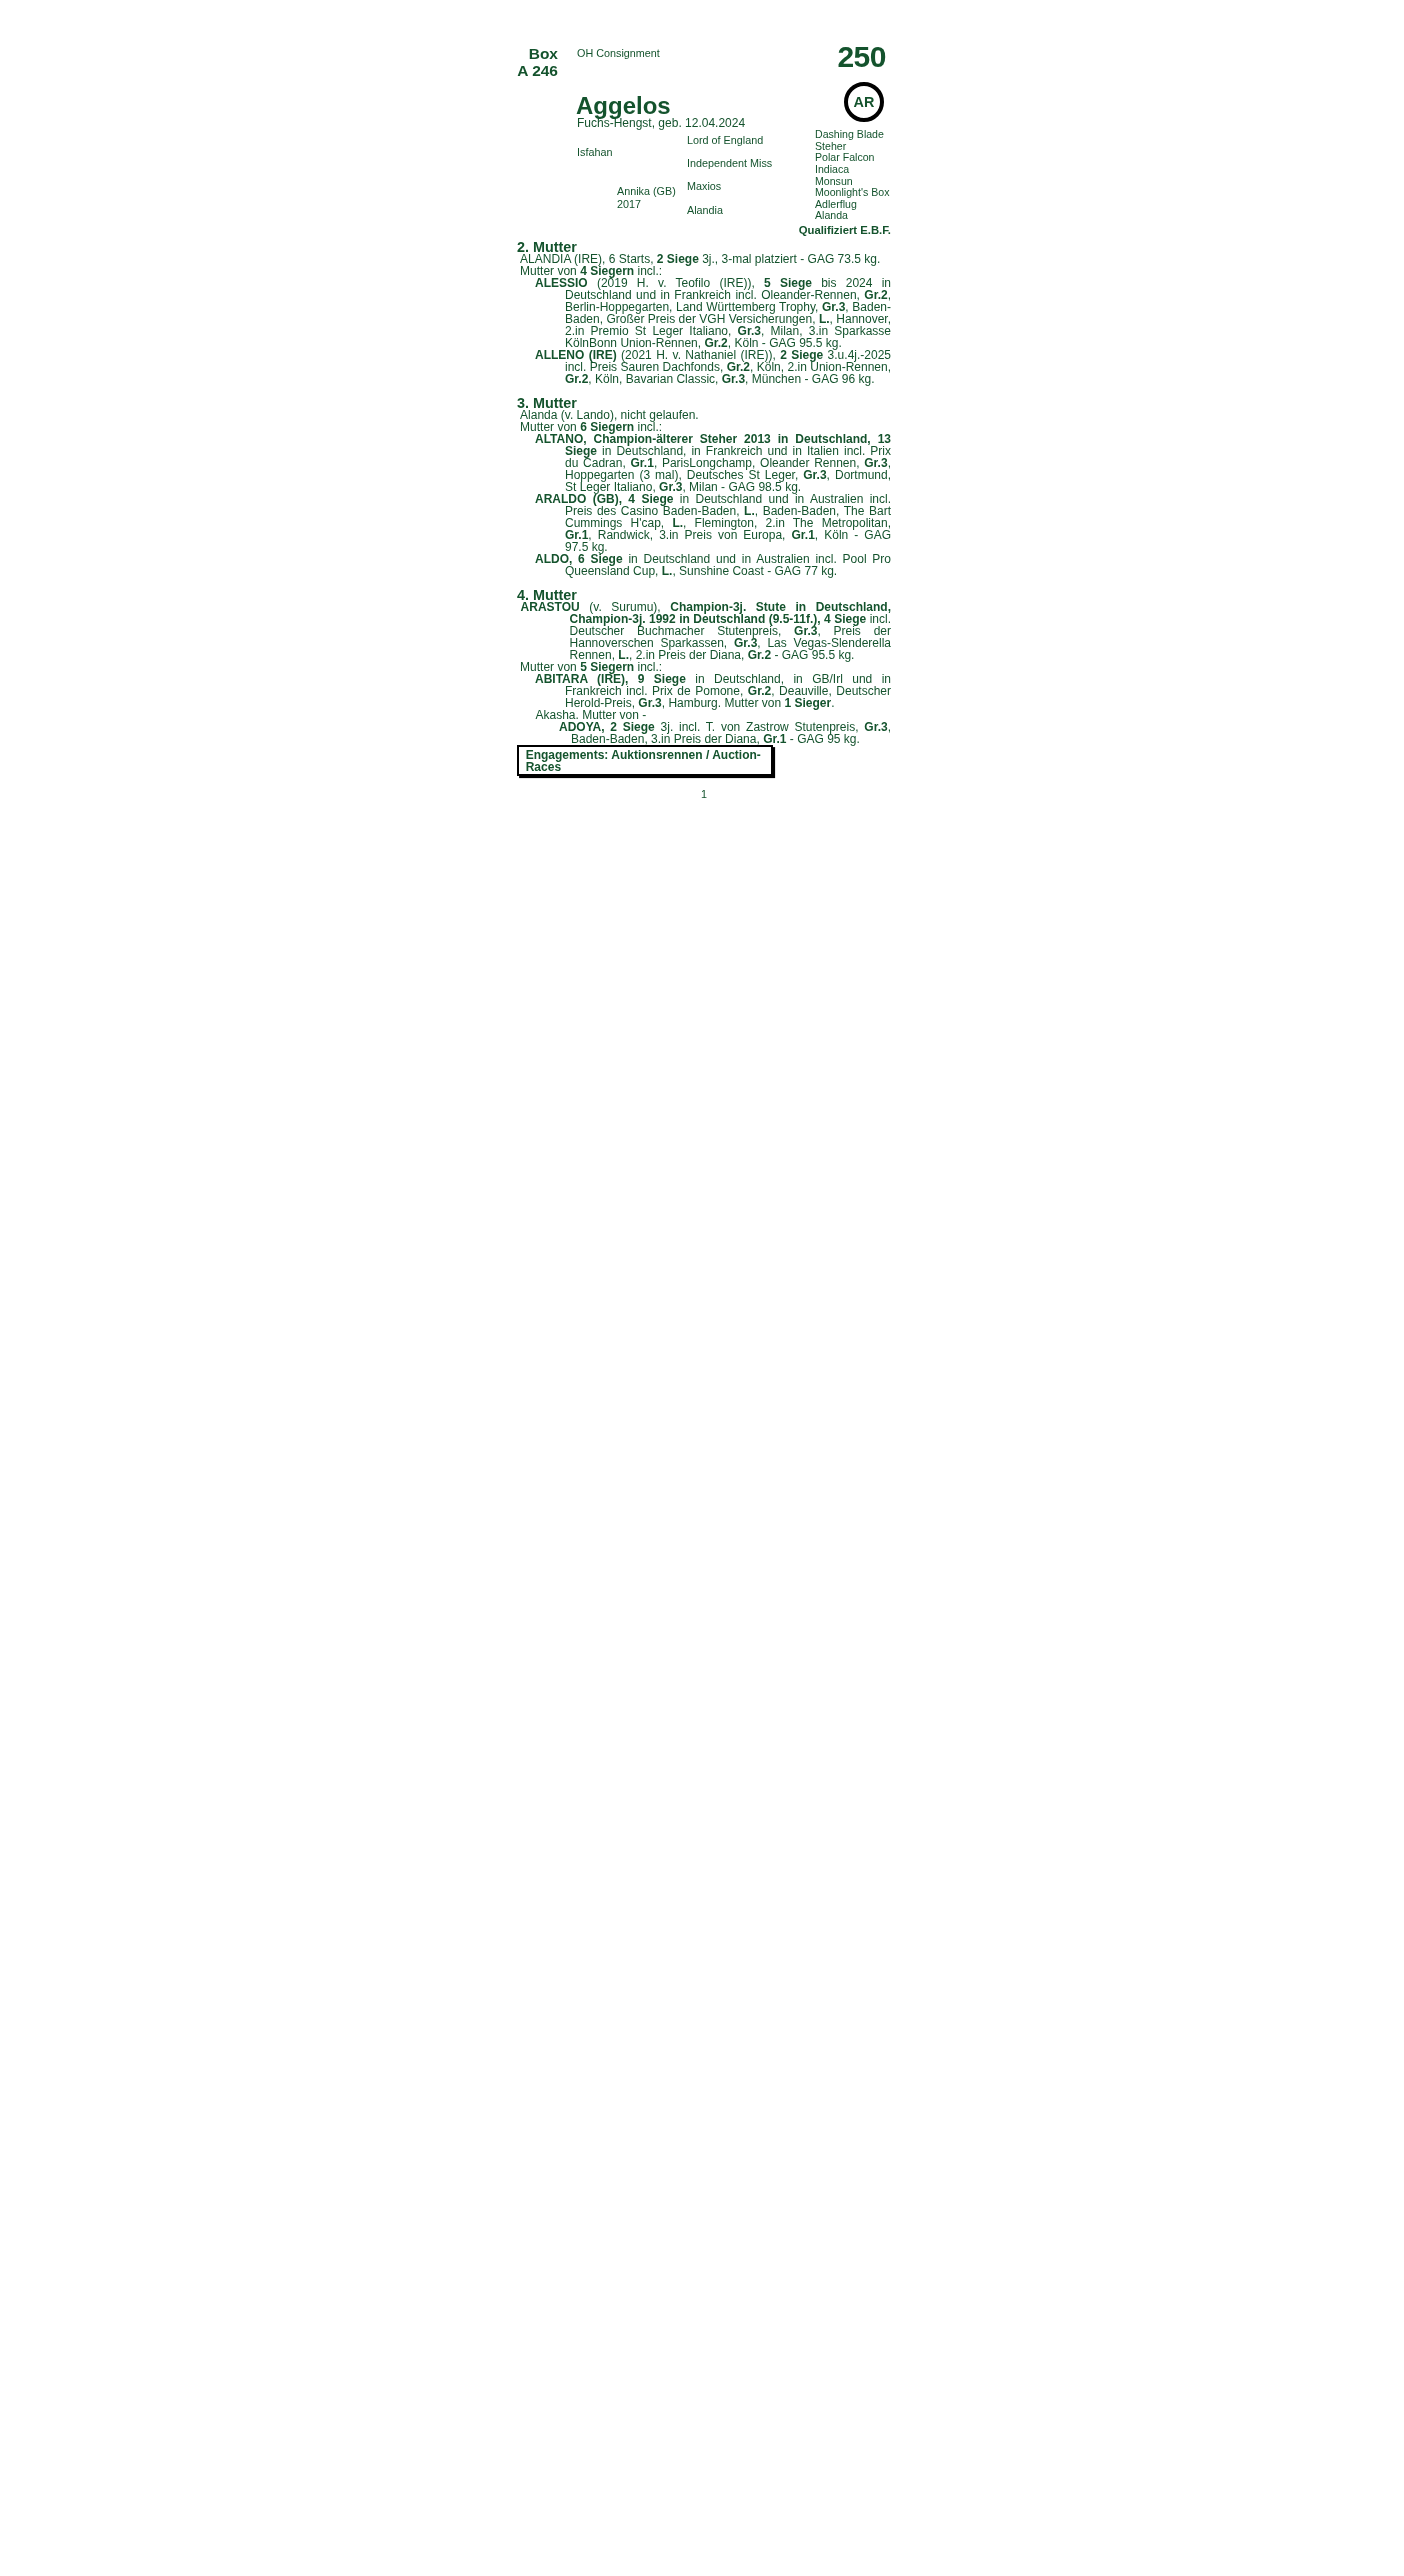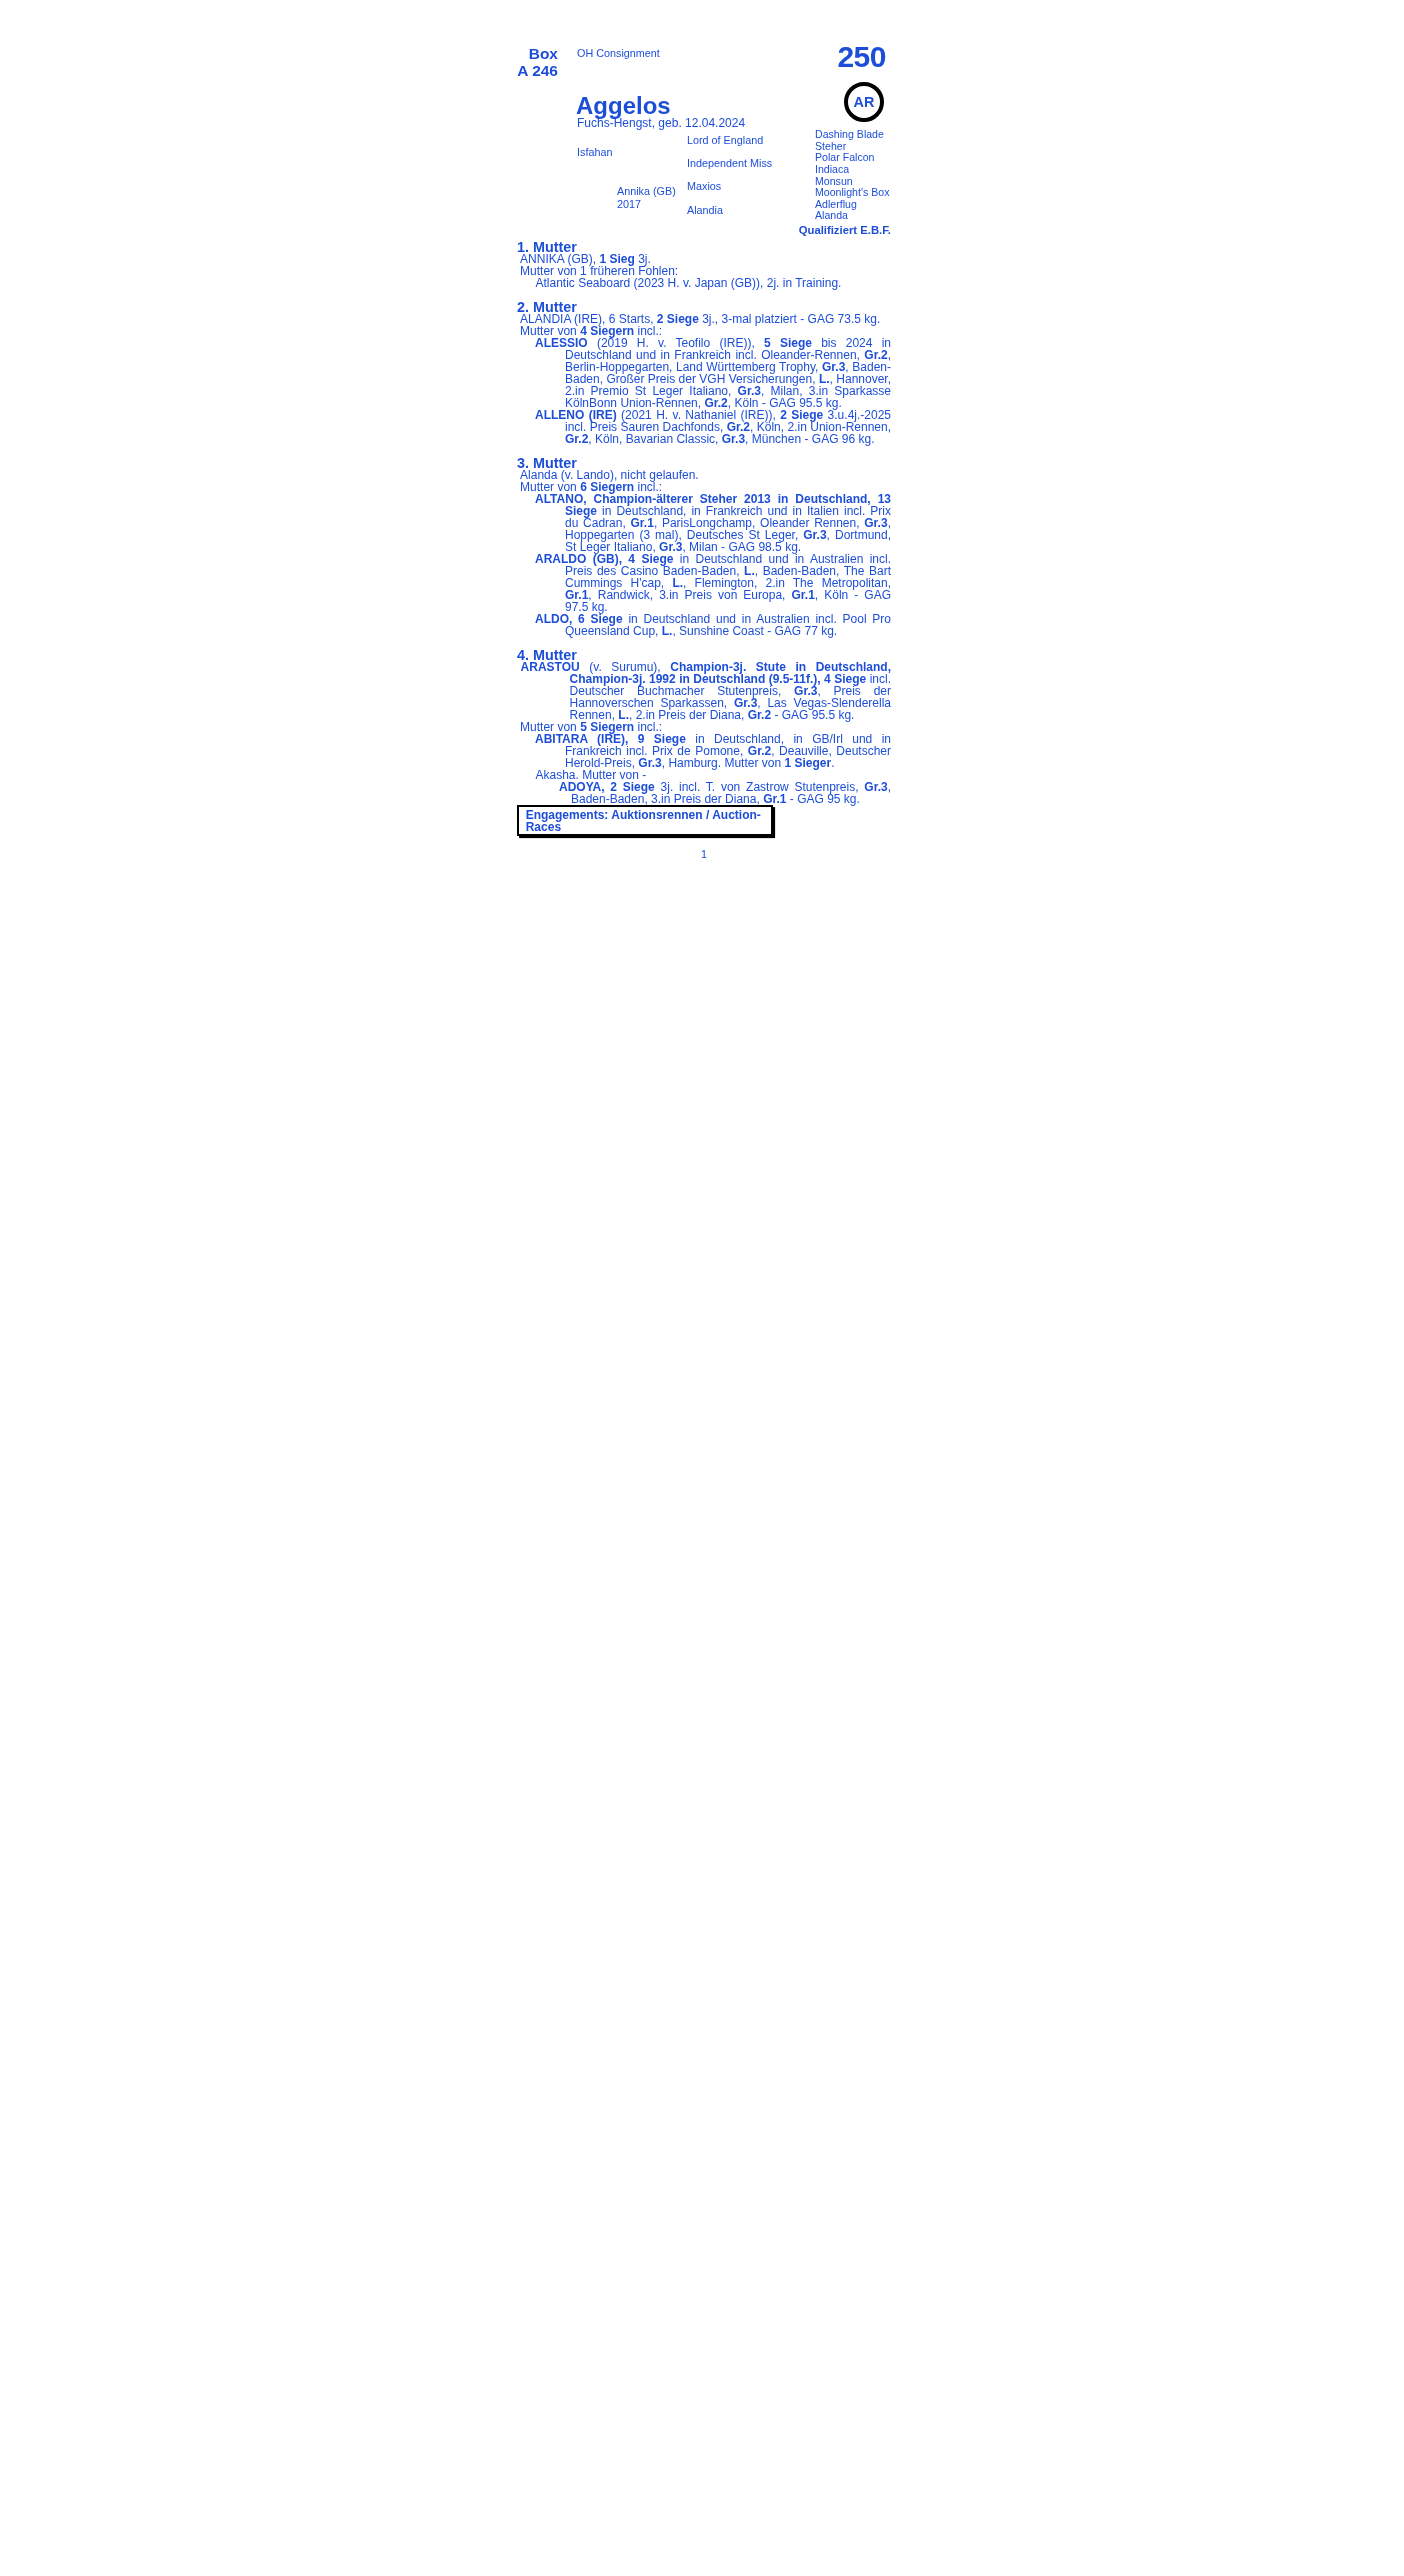--- a/index.html
+++ b/index.html
@@ -1,18 +1,18 @@
 <!DOCTYPE html>
 <html style="font-size:8.2px"><head>
 <meta charset="utf-8">
 <style>
   html,body { margin:0; padding:0; background:#ffffff; }
   .page {
     position:relative; width:468px; height:859px; margin:0 auto;
-    background:#ffffff; color:#1d4ed8; overflow:hidden;
+    background:#ffffff; color:#14532d; overflow:hidden;
     font-family:"Liberation Sans","DejaVu Sans",sans-serif;
     font-size:12px; line-height:12px;
   }
   p { margin:0; padding:0; }
   b { font-weight:bold; }
 
   
   .box-block {
     position:absolute; left:48px; top:45px; width:42px;
     text-align:right; font-weight:bold; font-size:15.5px; line-height:17px;
@@ -108,26 +108,20 @@
     <div class="cell gp" style="grid-row:5">Monsun</div>
     <div class="cell gp" style="grid-row:6">Moonlight's Box</div>
     <div class="cell gp" style="grid-row:7">Adlerflug</div>
     <div class="cell gp" style="grid-row:8">Alanda</div>
   </div>
 
   <div class="qualification">Qualifiziert E.B.F.</div>
 
   <div class="content">
 
-    <div class="section">
-      <p class="section-heading">1. Mutter</p>
-      <p class="body">ANNIKA (GB), <b>1 Sieg</b> 3j.</p>
-      <p class="body">Mutter von 1 früheren Fohlen:</p>
-      <p class="line1">Atlantic Seaboard (2023 H. v. Japan (GB)), 2j. in Training.</p>
-    </div>
 
     <div class="section">
       <p class="section-heading">2. Mutter</p>
       <p class="body">ALANDIA (IRE), 6 Starts, <b>2 Siege</b> 3j., 3-mal platziert - GAG 73.5 kg.</p>
       <p class="body">Mutter von <b>4 Siegern</b> incl.:</p>
       <p class="entry1"><b>ALESSIO</b> (2019 H. v. Teofilo (IRE)), <b>5 Siege</b> bis 2024 in Deutschland und in Frankreich incl. Oleander-Rennen, <b>Gr.2</b>, Berlin-Hoppegarten, Land Württemberg Trophy, <b>Gr.3</b>, Baden-Baden, Großer Preis der VGH Versicherungen, <b>L.</b>, Hannover, 2.in Premio St Leger Italiano, <b>Gr.3</b>, Milan, 3.in Sparkasse KölnBonn Union-Rennen, <b>Gr.2</b>, Köln - GAG 95.5 kg.</p>
       <p class="entry1"><b>ALLENO (IRE)</b> (2021 H. v. Nathaniel (IRE)), <b>2 Siege</b> 3.u.4j.-2025 incl. Preis Sauren Dachfonds, <b>Gr.2</b>, Köln, 2.in Union-Rennen, <b>Gr.2</b>, Köln, Bavarian Classic, <b>Gr.3</b>, München - GAG 96 kg.</p>
     </div>
 
     <div class="section">

